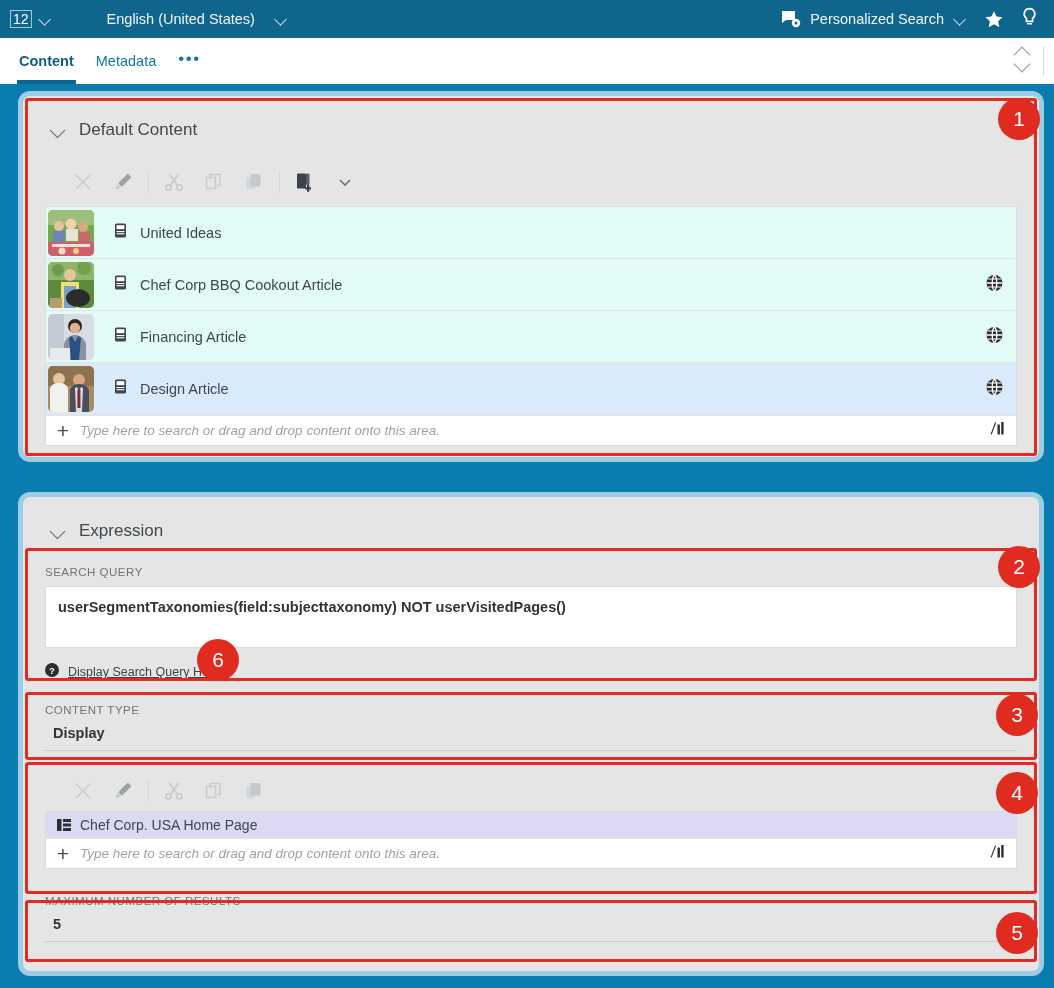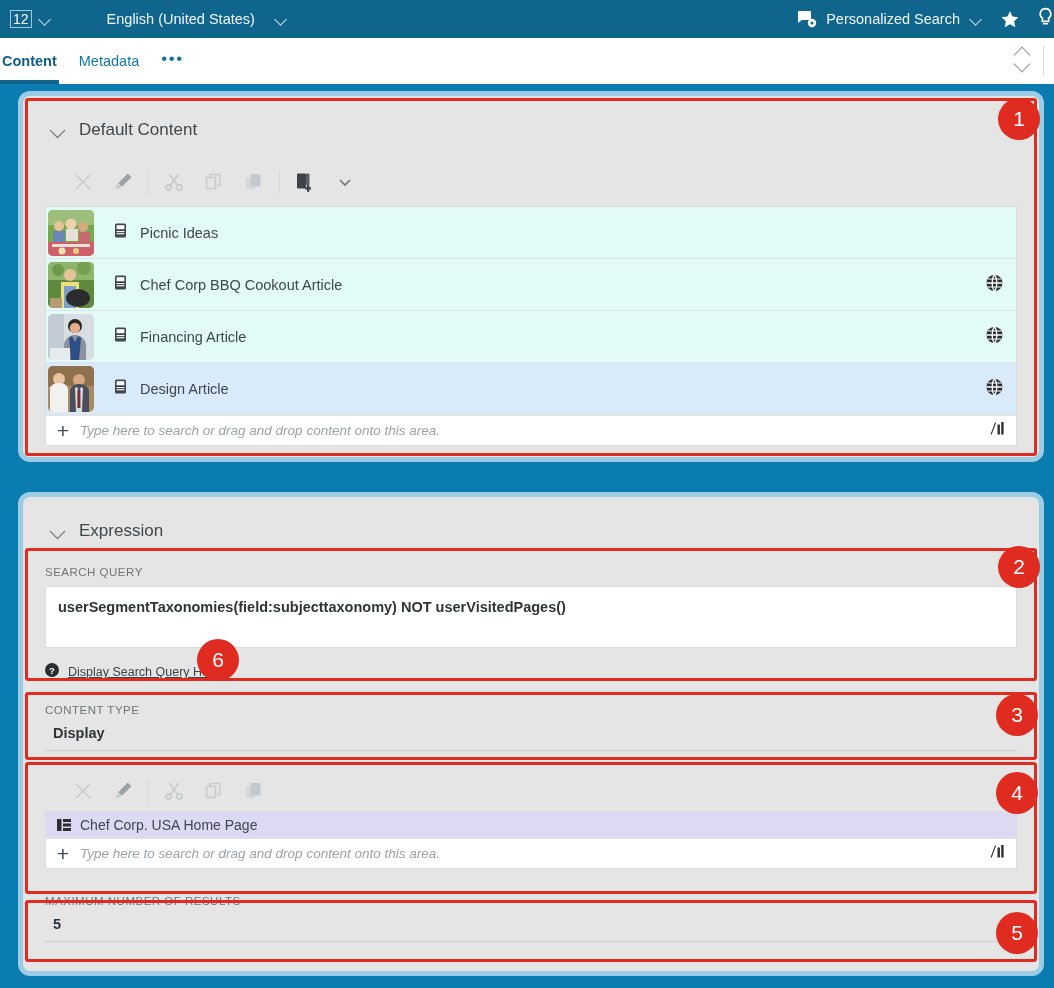--- a/index.html
+++ b/index.html
@@ -24,31 +24,31 @@
     background: transparent; display: inline-block;
   }
   .chev { display: inline-block; width: 14px; height: 14px; position: relative; }
   .chev::after {
     content: ""; position: absolute; left: 2px; top: 3px;
     width: 8px; height: 8px;
     border-right: 1.6px solid #cfe5f1; border-bottom: 1.6px solid #cfe5f1;
     transform: rotate(45deg);
   }
   .tb-lang { margin-left: 55px; display: flex; align-items: center; gap: 19px; font-size: 14.5px; color:#f0f7fb; }
-  .tb-right { margin-left: auto; display: flex; align-items: center; gap: 16px; padding-right: 0; }
+  .tb-right { margin-left: auto; display: flex; align-items: center; gap: 16px; padding-right: 16px; }
   .ps-group { display: flex; align-items: center; gap: 9px; font-size: 14.5px; color:#f0f7fb;}
   .icon-svg { display: block; }
   .bulb { width: 17px; height: 21px; }
 
   
   .tabrow {
     position: absolute; top: 38px; left: 0; width: 1054px; height: 46px;
     background: #ffffff; display: flex; align-items: center;
   }
-  .tabs { display: flex; align-items: flex-end; gap: 18px; padding-left: 0; height: 46px; }
+  .tabs { display: flex; align-items: flex-end; gap: 18px; padding-left: 17px; height: 46px; }
   .tab {
     font-size: 14.5px; color: #1474a4; height: 46px;
     display: flex; align-items: center; padding: 0 2px; position: relative;
   }
   .tab.active { color: #0f5d87; font-weight: bold; }
   .tab.active::after {
     content: ""; position: absolute; left: 0; right: 0; bottom: 0;
     height: 4px; background: #10658d;
   }
   .tab-dots { color: #1474a4; font-size: 17px; letter-spacing: 1.5px; line-height: 10px; padding-bottom: 4px;}
@@ -258,21 +258,21 @@
           </svg>
         </span>
         <span class="doc-ico">
           <svg width="13" height="15" viewBox="0 0 13 15" fill="#3d474d">
             <rect x="1" y="0.5" width="11" height="14" rx="1.5"></rect>
             <rect x="2.6" y="2.2" width="7.8" height="4" fill="#ffffff"></rect>
             <rect x="2.6" y="8" width="7.8" height="1.1" fill="#ffffff"></rect>
             <rect x="2.6" y="10.2" width="7.8" height="1.1" fill="#ffffff"></rect>
           </svg>
         </span>
-        <span class="crow-label">Picnic Ideas</span>
+        <span class="crow-label">United Ideas</span>
       </div>
 
       <div class="crow green">
         <span class="thumb">
           <svg width="46" height="46" viewBox="0 0 46 46">
             <rect width="46" height="46" fill="#5f8a3e"></rect>
             <rect width="46" height="18" fill="#8fb56b"></rect>
             <circle cx="10" cy="8" r="6" fill="#6e9a49"></circle>
               <circle cx="36" cy="6" r="7" fill="#74a050"></circle>
             <circle cx="22" cy="13" r="6" fill="#e8c49d"></circle>

